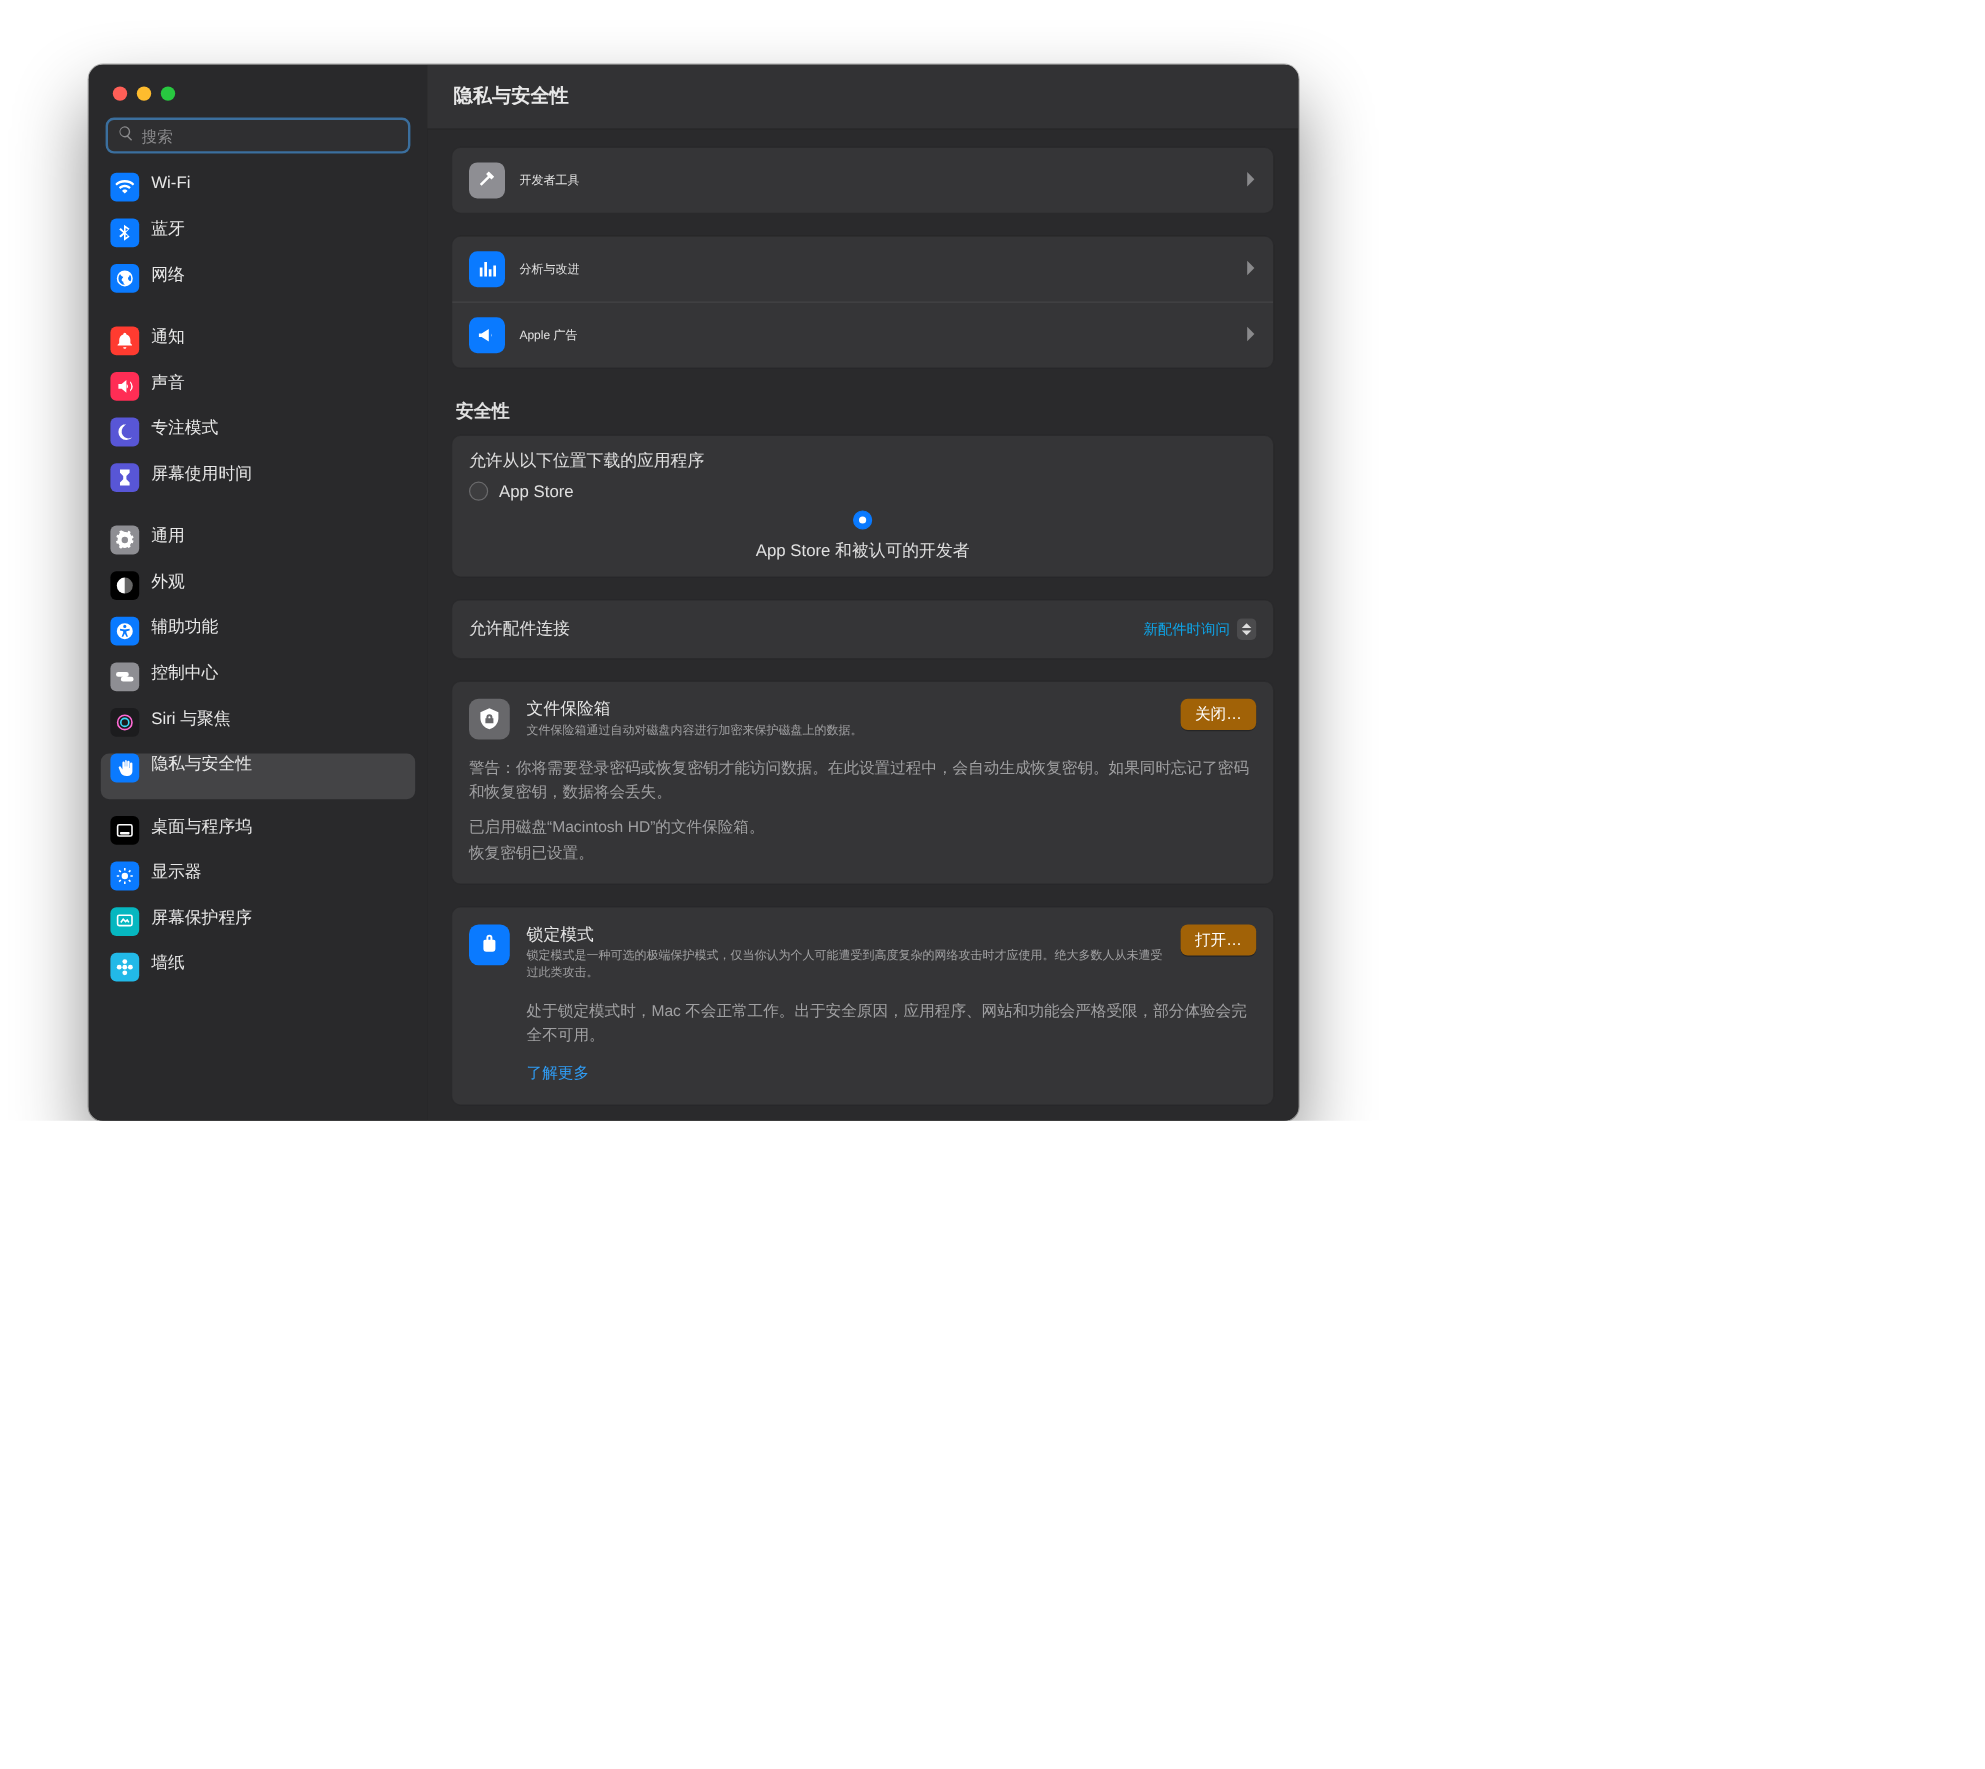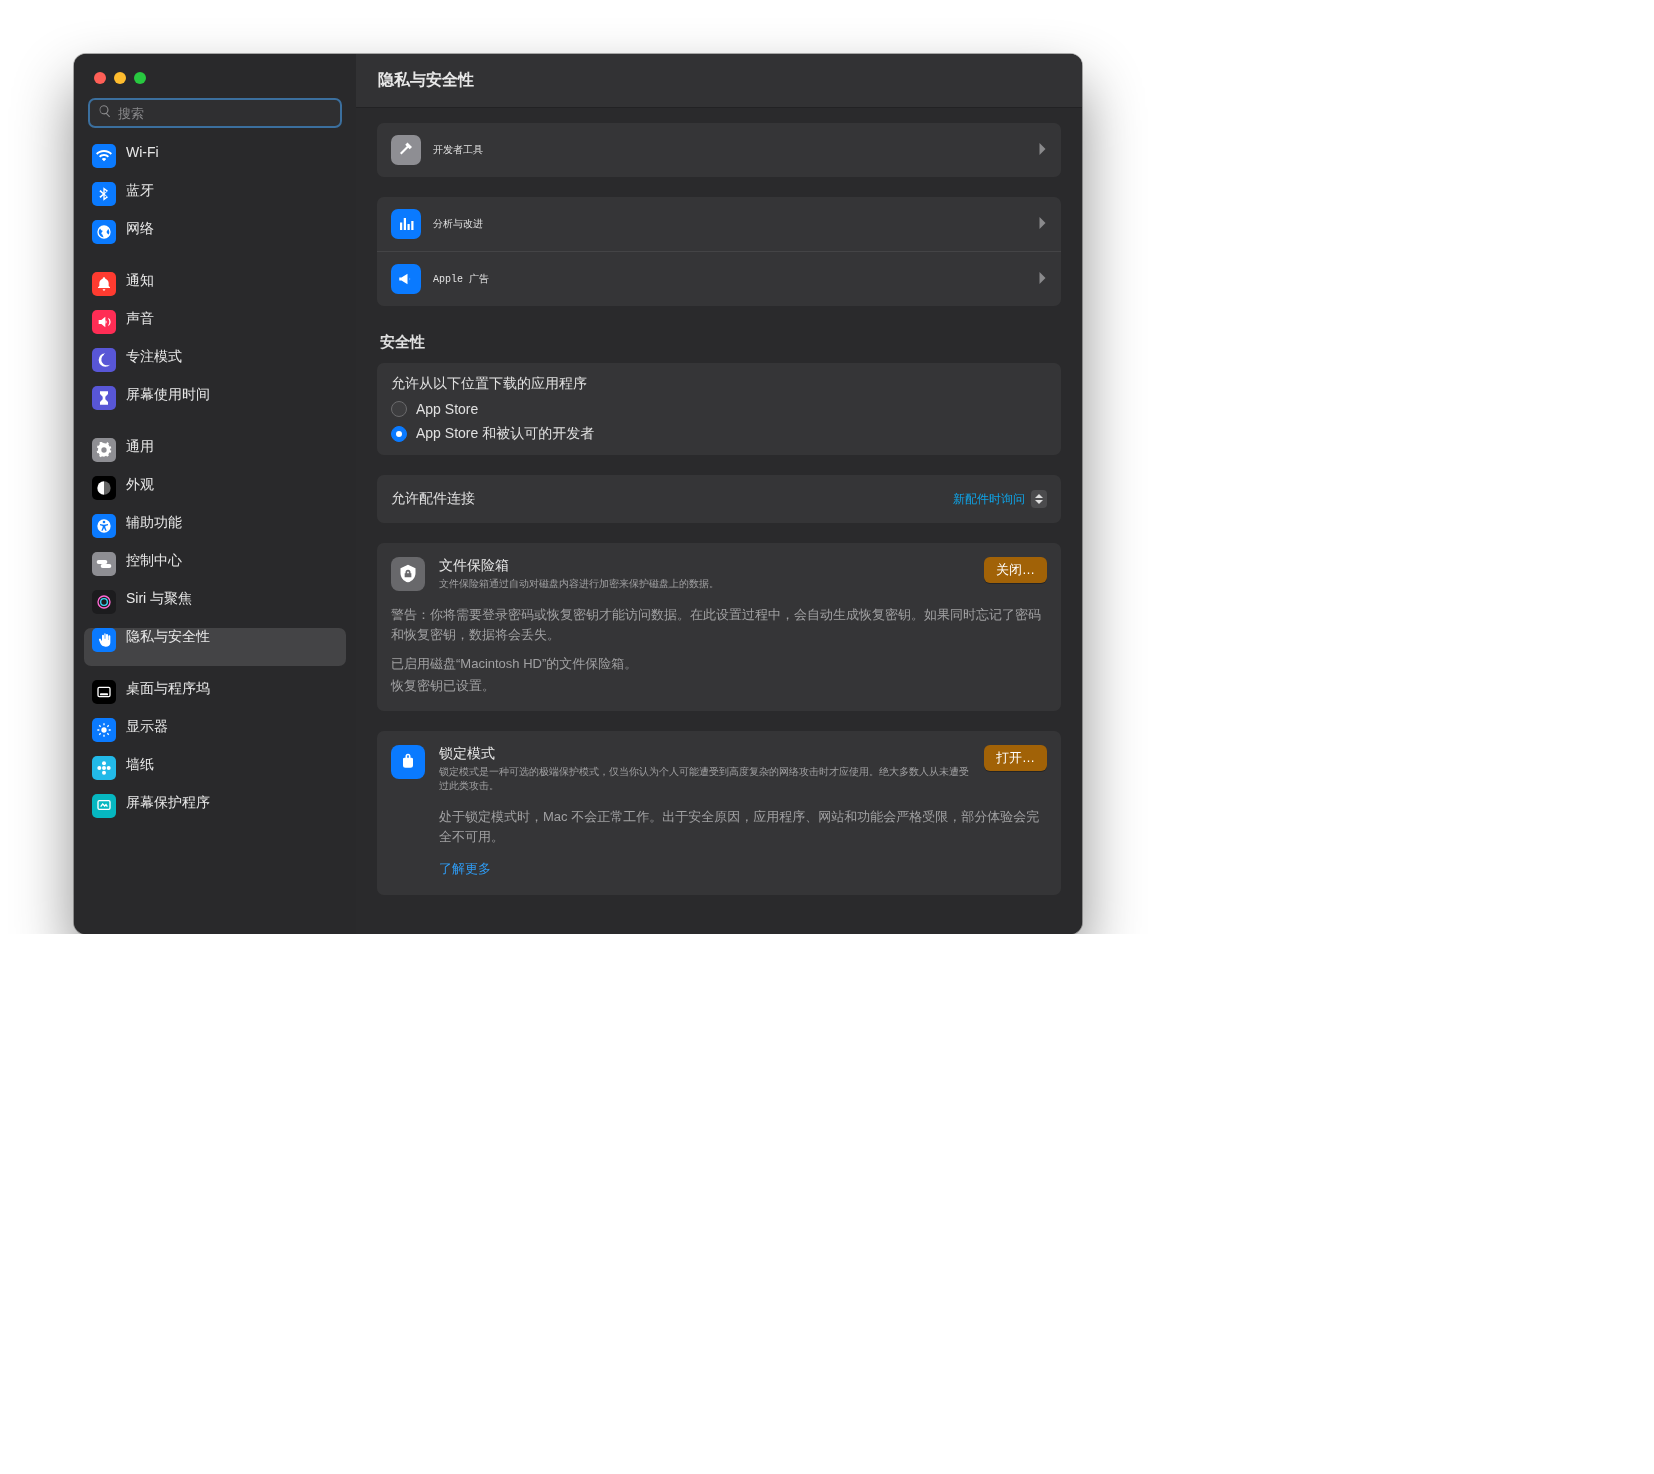--- a/index.html
+++ b/index.html
@@ -103,21 +103,21 @@
     background: #353537;
     border: 1px solid rgba(0,0,0,0.2);
     border-radius: 8px;
     margin-bottom: 18px;
   }
   .row {
     display: flex; align-items: center; gap: 12px;
     padding: 12px 14px;
     color: #e2e2e2; font-size: 10px;
   }
-  .row + .row { border-top: 1px solid rgba(255,255,255,0.08); font-family: Liberation Mono, monospace; }
+  .row + .row { border-top: 1px solid rgba(255,255,255,0.08); }
   .row-icon {
     width: 30px; height: 30px; border-radius: 7px;
     display: flex; align-items: center; justify-content: center;
     flex-shrink: 0;
   }
   .row-icon svg { width: 18px; height: 18px; fill: #fff; }
   .row .label { flex: 1; }
   .chev { color: #8a8a8c; }
   .chev svg { width: 9px; height: 14px; fill: #8a8a8c; }
 
@@ -128,21 +128,21 @@
 
   .panel .plain-title {
     padding: 12px 14px 4px 14px;
     color: #e0e0e0; font-size: 14px;
   }
   .radio-row {
     display: flex; align-items: center; gap: 9px;
     padding: 4px 14px;
     color: #e0e0e0; font-size: 14px;
   }
-  .radio-row:last-child { padding-bottom: 12px; }
+  .radio-row:last-child { padding-bottom: 12px; flex-direction: column; }
   .radio {
     width: 16px; height: 16px; border-radius: 50%;
     border: 1px solid #6a6a6c; background: #3d3d3f;
     display: flex; align-items: center; justify-content: center;
     flex-shrink: 0;
   }
   .radio.checked { background: #0a7aff; border-color: #0a7aff; }
   .radio.checked::after {
     content: ""; width: 6px; height: 6px; border-radius: 50%;
     background: #fff;
@@ -347,39 +347,39 @@
           <div class="nav-item">
             <div class="nav-icon" style="background: rgb(10, 122, 255);">
               <svg viewBox="0 0 24 24">
                 <circle cx="12" cy="12" r="4"></circle>
                 <path d="M12 2v3M12 19v3M2 12h3M19 12h3M4.9 4.9l2.1 2.1M17 17l2.1 2.1M4.9 19.1L7 17M17 7l2.1-2.1" stroke="#fff" stroke-width="2"></path>
               </svg>
             </div>
             <span>显示器</span>
           </div>
           <div class="nav-item">
+            <div class="nav-icon" style="background: rgb(6, 183, 192);">
+              <svg viewBox="0 0 24 24">
+                <rect x="3" y="4" width="18" height="13" rx="2" fill="none" stroke="#fff" stroke-width="2"></rect>
+                <path d="M7 13l3-4 3 3 2-2 2 3" stroke="#fff" stroke-width="2" fill="none"></path>
+              </svg>
+            </div>
+            <span>屏幕保护程序</span>
+          </div>
+          <div class="nav-item">
             <div class="nav-icon" style="background: rgb(34, 185, 232);">
               <svg viewBox="0 0 24 24">
                 <circle cx="12" cy="12" r="3"></circle>
                 <circle cx="12" cy="5" r="3"></circle>
                 <circle cx="12" cy="19" r="3"></circle>
                 <circle cx="5" cy="12" r="3"></circle>
                 <circle cx="19" cy="12" r="3"></circle>
               </svg>
             </div>
             <span>墙纸</span>
-          </div>
-          <div class="nav-item">
-            <div class="nav-icon" style="background: rgb(6, 183, 192);">
-              <svg viewBox="0 0 24 24">
-                <rect x="3" y="4" width="18" height="13" rx="2" fill="none" stroke="#fff" stroke-width="2"></rect>
-                <path d="M7 13l3-4 3 3 2-2 2 3" stroke="#fff" stroke-width="2" fill="none"></path>
-              </svg>
-            </div>
-            <span>屏幕保护程序</span>
           </div>
         </div>
       </nav>
   </aside>
 
   <main class="main">
     <div class="main-header">隐私与安全性</div>
     <div class="content">
 
       <div class="panel" id="panel-top">

